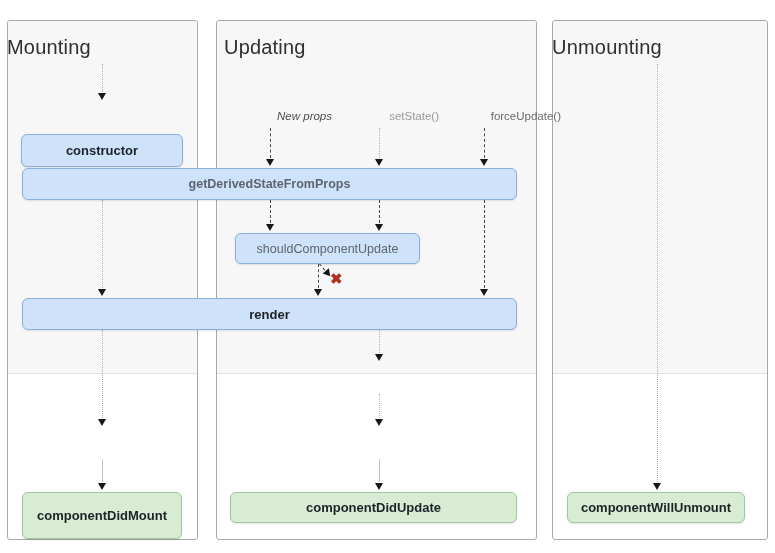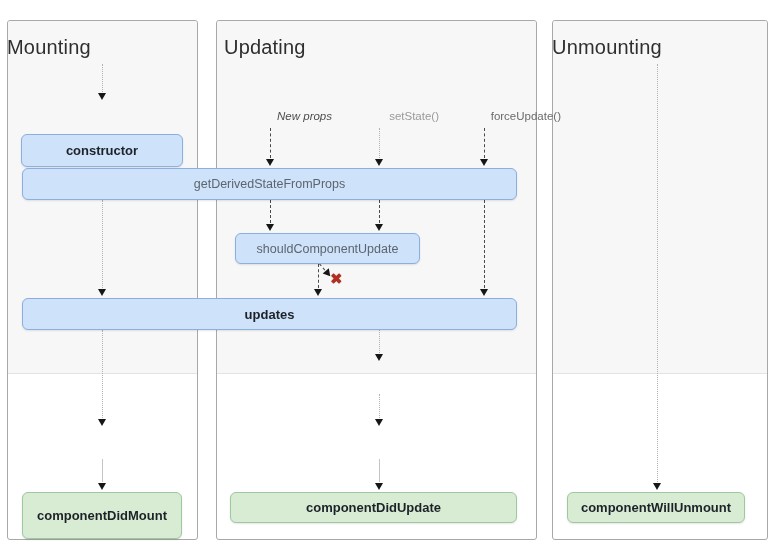--- a/index.html
+++ b/index.html
@@ -91,22 +91,22 @@
   <div class="ah" style="left:480px;top:289px;"></div>
   <div class="ah" style="left:314px;top:289px;"></div>
   <div class="ah" style="left:98px;top:419px;"></div>
   <div class="ah" style="left:375px;top:354px;"></div>
   <div class="ah" style="left:375px;top:419px;"></div>
   <div class="ah" style="left:98px;top:483px;"></div>
   <div class="ah" style="left:375px;top:483px;"></div>
   <div class="ah" style="left:653px;top:483px;"></div>
 
   <div class="box blue boldtxt" style="left:21px;top:103px;width:162px;height:33px;margin-top:31px;">constructor</div>
-  <div class="box blue graytxt" style="left:22px;top:168px;width:495px;height:32px;">getDerivedStateFromProps</div>
+  <div class="box blue graytxt" style="left:22px;top:168px;width:495px;height:32px;font-weight:bold;">getDerivedStateFromProps</div>
   <div class="box blue graytxt" style="left:235px;top:233px;width:185px;height:31px;">shouldComponentUpdate</div>
-  <div class="box blue boldtxt" style="left:22px;top:298px;width:495px;height:32px;">updates</div>
+  <div class="box blue boldtxt" style="left:22px;top:298px;width:495px;height:32px;">render</div>
   <div class="box green boldtxt" style="left:22px;top:492px;width:160px;height:47px;">componentDidMount</div>
   <div class="box green boldtxt" style="left:567px;top:492px;width:178px;height:31px;">componentWillUnmount</div>
   <div class="box green boldtxt" style="left:230px;top:492px;width:287px;height:31px;">componentDidUpdate</div>
 
   <div class="watermark">@稀土掘金技术社区</div>
 
 </div>
 
 </body></html>

